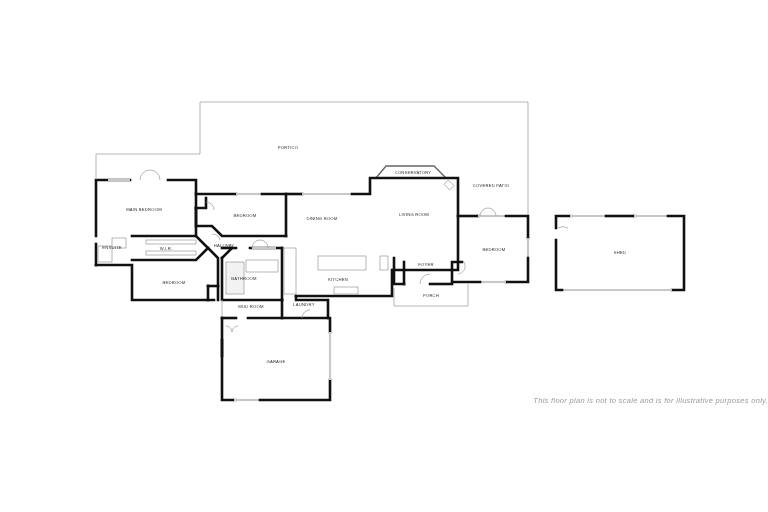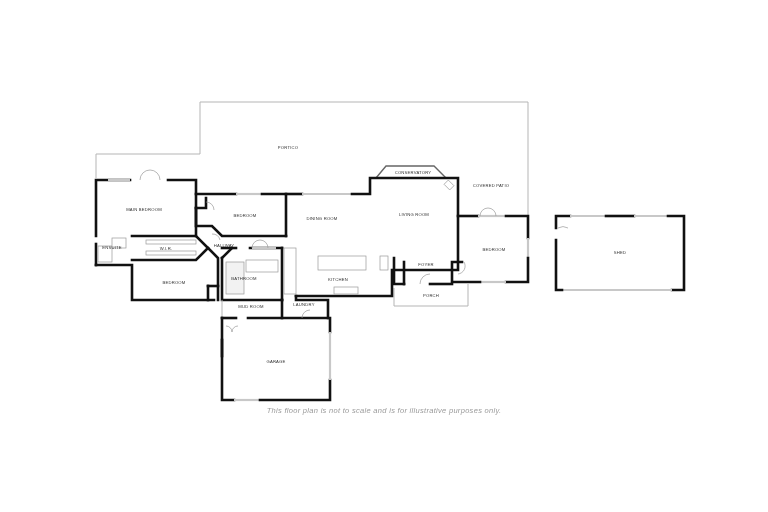--- a/index.html
+++ b/index.html
@@ -1,19 +1,19 @@
 <!DOCTYPE html>
 <html><head>
 <meta charset="utf-8">
 <style>
   html, body { margin:0; padding:0; background:#ffffff; }
   body { width:768px; height:512px; position:relative; overflow:hidden; font-family:"Liberation Sans", sans-serif; }
   #plan { position:absolute; left:0; top:0; width:768px; height:512px; }
   .lbl { font-family:"Liberation Sans", sans-serif; font-size:4.2px; fill:#333; letter-spacing:0.2px; text-anchor:middle; }
-  .note { position:absolute; left:0; width:768px; top:406px; text-align:center; font-family:"Liberation Sans", sans-serif; font-style:italic; font-size:7.5px; color:#9a9a9a; letter-spacing:0.3px; }
+  .note { position:absolute; left:0; width:768px; top:396px; text-align:right; font-family:"Liberation Sans", sans-serif; font-style:italic; font-size:7.5px; color:#9a9a9a; letter-spacing:0.3px; }
   .wall { stroke:#111; stroke-width:2.6; fill:none; stroke-linecap:square; }
   .thin { stroke:#b5b5b5; stroke-width:1; fill:none; }
   .win { stroke:#c8c8c8; stroke-width:2.2; fill:none; }
   .fix { stroke:#999; stroke-width:0.7; fill:#fff; }
   .door { stroke:#999; stroke-width:0.7; fill:none; }
 </style>
 </head>
 <body>
 
 <svg id="plan" viewBox="0 0 768 512" xmlns="http://www.w3.org/2000/svg">

